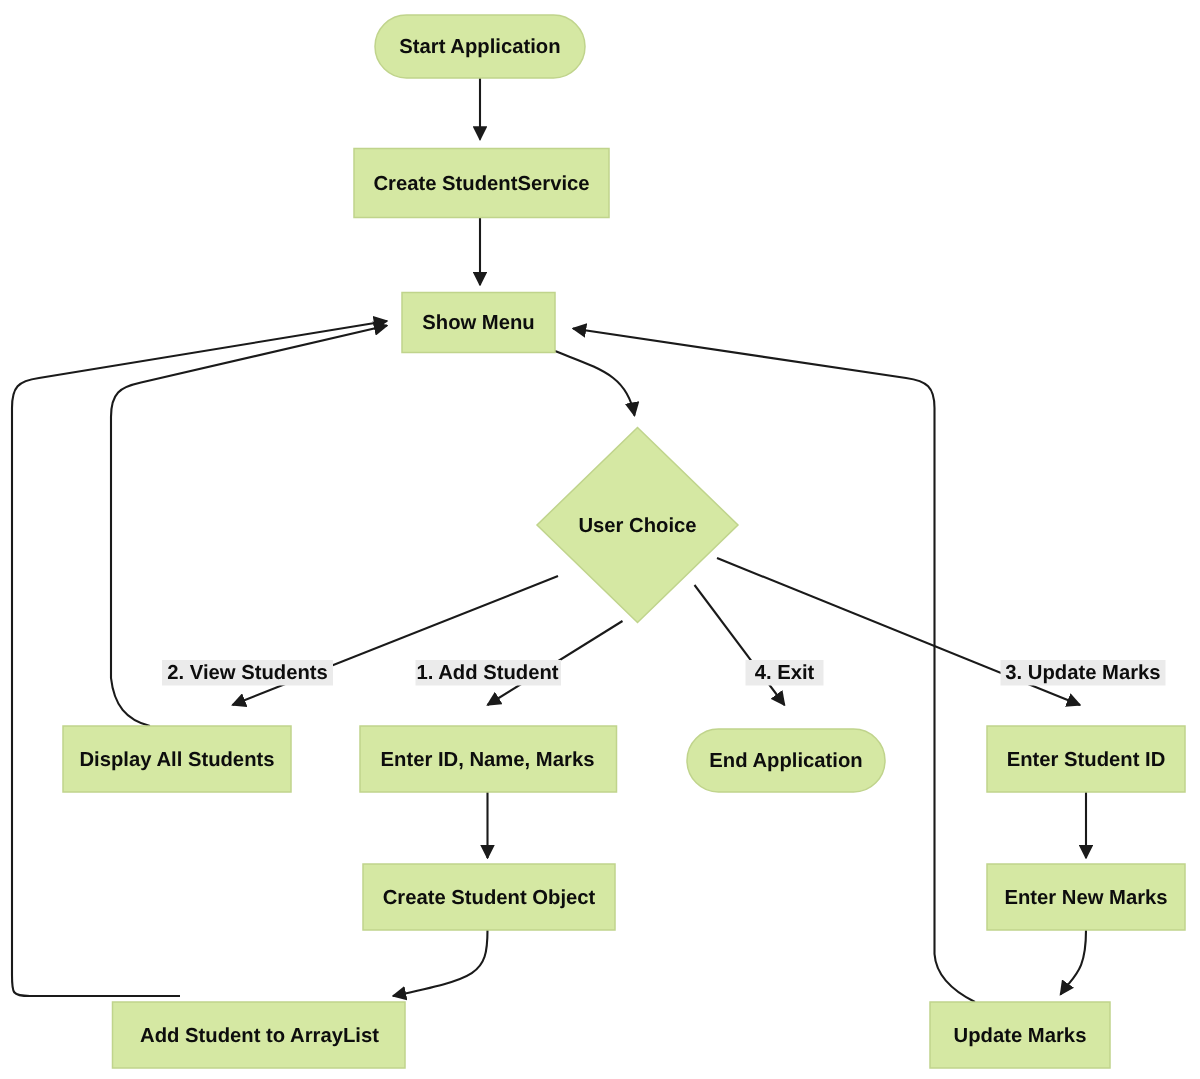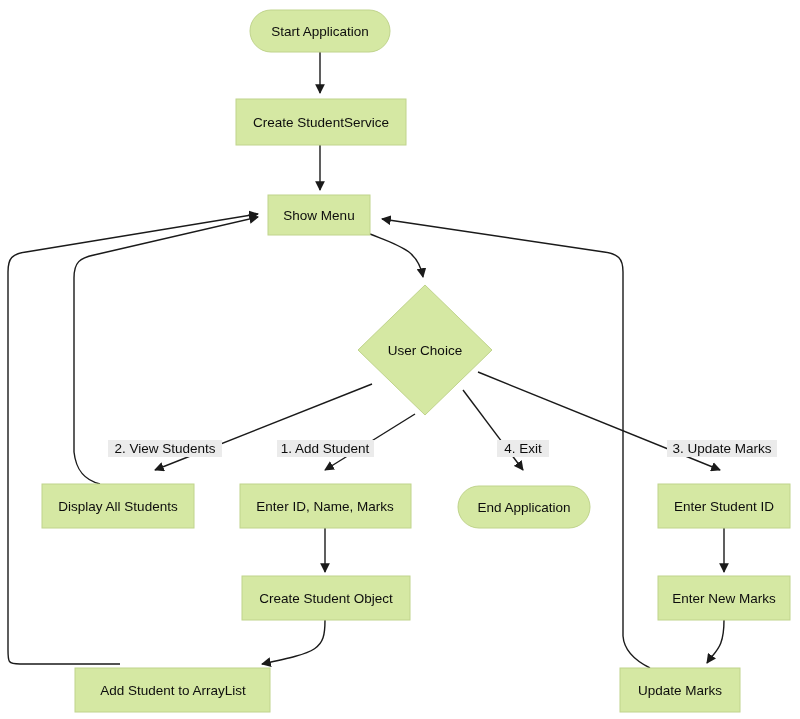--- a/index.html
+++ b/index.html
@@ -7,20 +7,21 @@
     padding: 0;
     background: #ffffff;
   }
   #canvas {
     position: relative;
     width: 800px;
     height: 719px;
     background: #ffffff;
     font-family: "Liberation Sans", sans-serif;
     overflow: hidden;
+    font-weight: bold;
   }
   svg#flow {
     position: absolute;
     left: 0;
     top: 0;
     width: 800px;
     height: 719px;
   }
   .node-shape {
     fill: #d5e8a3;

